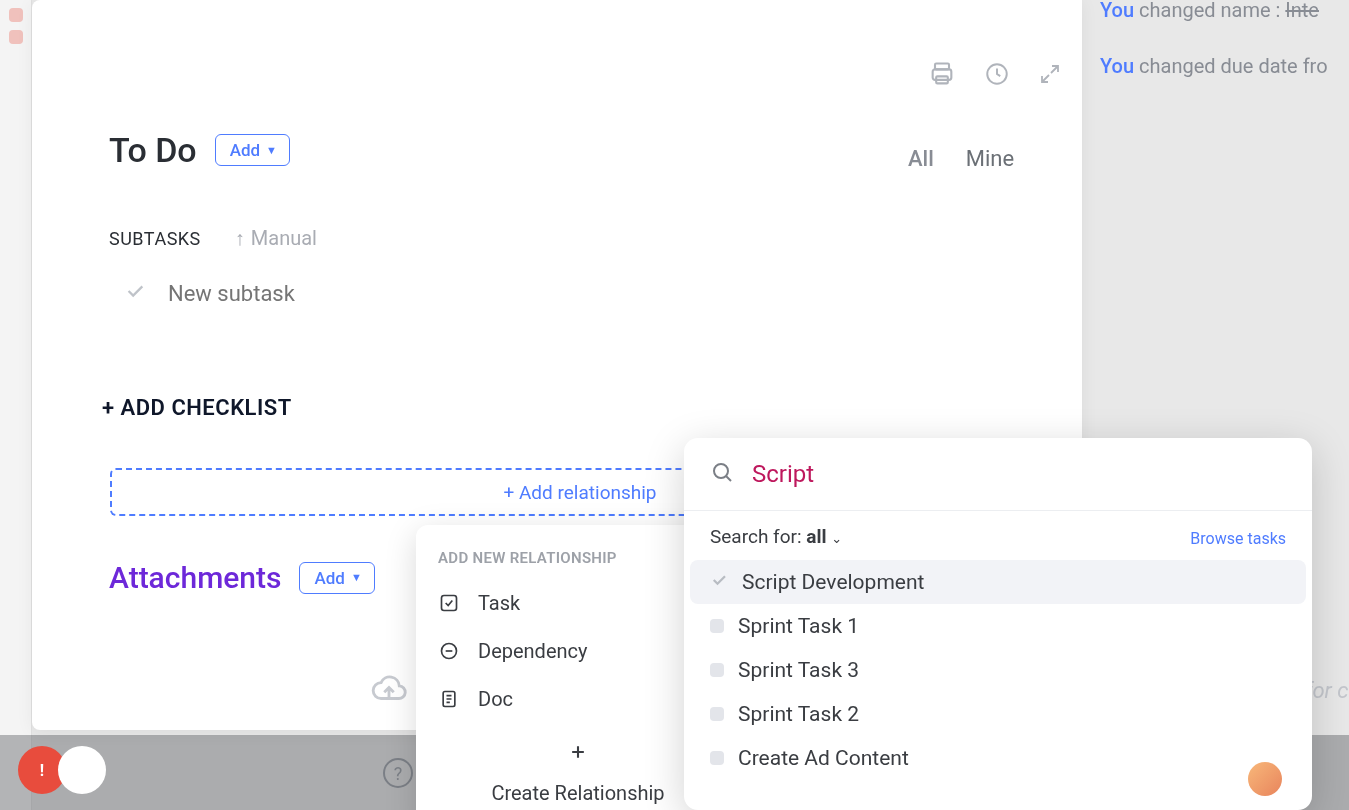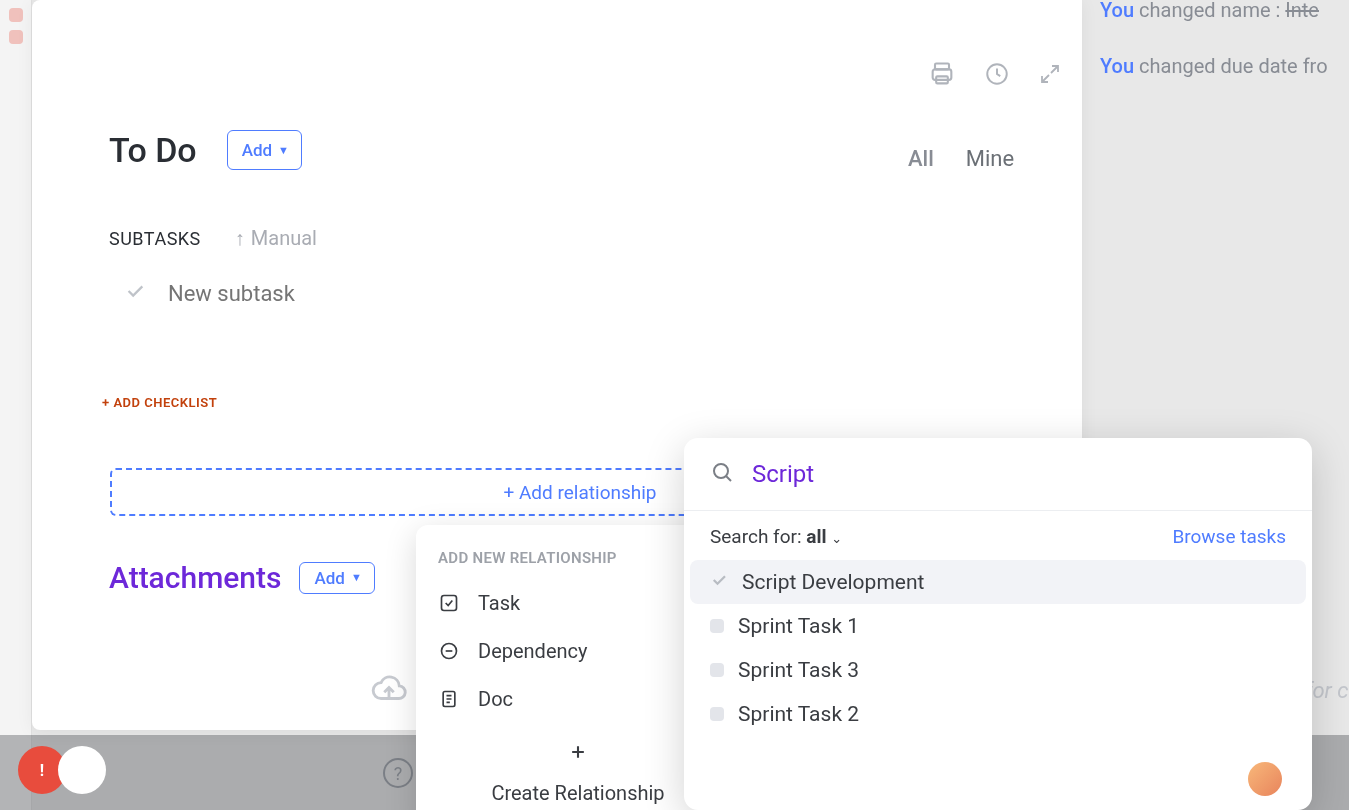--- a/index.html
+++ b/index.html
@@ -8,34 +8,34 @@
     .backdrop { position: absolute; inset: 0; background: #e8e8e8; }
     .left-strip { position: absolute; left: 0; top: 0; width: 32px; height: 100%; background: #f4f4f4; border-right: 1px solid #e0e0e0; }
     .left-strip .dot { width: 14px; height: 14px; border-radius: 4px; background: #e84c3d; margin: 8px auto; opacity: .3; }
 
     .panel { position: absolute; left: 32px; top: 0; width: 1050px; height: 730px; background: #fff; border-radius: 8px 0 0 8px; box-shadow: 0 2px 18px rgba(0,0,0,0.06); padding: 0; }
 
     .top-icons { position: absolute; right: 20px; top: 60px; display: flex; gap: 28px; align-items: center; }
     .icon-btn { color: #b0b4bb; cursor: pointer; }
     .icon-btn svg { display: block; }
 
-    .todo-row { position: absolute; left: 77px; top: 130px; display: flex; gap: 30px; }
+    .todo-row { position: absolute; left: 77px; top: 130px; display: flex; align-items: center; gap: 18px; }
     .todo-title { font-size: 34px; font-weight: 500; color: #2a2e34; }
     .add-btn { display: flex; align-items: center; gap: 6px; border: 1.5px solid #4f7cff; color: #4f7cff; background: #fff; border-radius: 6px; padding: 5px 12px 5px 14px; font-size: 17px; font-weight: 500; cursor: pointer; }
     .add-btn .caret { font-size: 11px; }
 
     .subtasks-row { position: absolute; left: 77px; top: 226px; display: flex; align-items: center; gap: 34px; }
     .subtasks-label { font-size: 18px; font-weight: 400; letter-spacing: .5px; color: #2a2e34; }
     .manual { display: flex; align-items: center; gap: 6px; color: #a9acb3; font-size: 20px; }
 
     .new-subtask-row { position: absolute; left: 92px; top: 280px; display: flex; align-items: center; gap: 22px; }
     .check-icon { color: #bfc3c9; }
     .new-subtask { color: #8b5cf6; font-size: 22px; }
 
-    .add-checklist { position: absolute; left: 70px; top: 395px; color: #c2410c; font-size: 13px; font-weight: 600; letter-spacing: .5px; cursor: pointer; }
+    .add-checklist { position: absolute; left: 70px; top: 395px; color: #0f172a; font-size: 22px; font-weight: 600; letter-spacing: .5px; cursor: pointer; }
 
     .relationship-box { position: absolute; left: 78px; top: 468px; width: 940px; height: 48px; border: 2px dashed #4f7cff; border-radius: 6px; display: flex; align-items: center; justify-content: center; color: #4f7cff; font-size: 19px; cursor: pointer; }
 
     .attachments-row { position: absolute; left: 77px; top: 560px; display: flex; align-items: center; gap: 18px; }
     .attachments-title { font-size: 30px; font-weight: 500; color: #6d28d9; }
 
     .drop-row { position: absolute; left: 338px; top: 670px; display: flex; align-items: center; gap: 14px; color: #b6bac0; font-size: 24px; font-style: italic; }
     .cloud { color: #c7cad0; }
     .activity-line { position: absolute; color: #888c94; font-size: 20px; white-space: nowrap; }
     .you { color: #4f7cff; font-weight: 500; }
@@ -56,25 +56,25 @@
     .rel-menu { position: absolute; left: 416px; top: 525px; width: 324px; background: #fff; border-radius: 12px; box-shadow: 0 8px 32px rgba(0,0,0,0.15); padding: 18px 0 14px; }
     .rel-menu-title { color: #9da1a8; font-size: 15px; font-weight: 600; letter-spacing: .3px; padding: 6px 22px 12px; }
     .rel-item { display: flex; align-items: center; gap: 18px; padding: 12px 22px; font-size: 20px; color: #3a3d42; cursor: pointer; position: relative; }
     .rel-icon { width: 22px; height: 22px; display: flex; align-items: center; justify-content: center; color: #3a3d42; }
     .chev-right { position: absolute; right: 16px; color: #a4a8af; }
 
     
     .search-pop { position: absolute; left: 684px; top: 438px; width: 628px; height: 372px; background: #fff; border-radius: 14px; box-shadow: 0 10px 40px rgba(0,0,0,0.18); overflow: hidden; }
     .search-row { display: flex; align-items: center; gap: 18px; padding: 22px 26px; border-bottom: 1px solid #eceef1; }
     .search-row svg { color: #7b7f86; }
-    .search-input { border: none; outline: none; font-size: 24px; color: #6d28d9; width: 100%; }
+    .search-input { border: none; outline: none; font-size: 24px; color: #be185d; width: 100%; }
     .filter-row { display: flex; align-items: flex-end; justify-content: space-between; padding: 14px 26px 8px; }
     .search-for { font-size: 19px; color: #3a3d42; }
     .search-for b { font-weight: 700; }
-    .browse { color: #4f7cff; font-size: 19px; cursor: pointer; }
+    .browse { color: #4f7cff; font-size: 16px; cursor: pointer; }
     .results { padding: 4px 6px; }
     .result { display: flex; align-items: center; gap: 14px; padding: 10px 20px; font-size: 21px; color: #3a3d42; border-radius: 8px; cursor: pointer; }
     .result.first { background: #f2f3f7; }
     .result .sq { width: 14px; height: 14px; border-radius: 4px; background: #e3e5ea; flex-shrink: 0; }
     .result.first .chk { color: #b8bcc3; }
 
     .avatar-right { position: absolute; left: 1248px; bottom: 14px; width: 34px; height: 34px; border-radius: 50%; background: linear-gradient(135deg,#f8b87a,#e8845c); }
   </style>
 </head>
 <body>
@@ -253,16 +253,20 @@
       <span>Sprint Task 1</span>
     </div>
     <div class="result">
       <span class="sq"></span>
       <span>Sprint Task 3</span>
     </div>
     <div class="result">
       <span class="sq"></span>
       <span>Sprint Task 2</span>
     </div>
+    <div class="result">
+      <span class="sq"></span>
+      <span>Create Ad Content</span>
+    </div>
   </div>
 </div>
 
 <div class="avatar-right"></div>
 
 </body></html>

